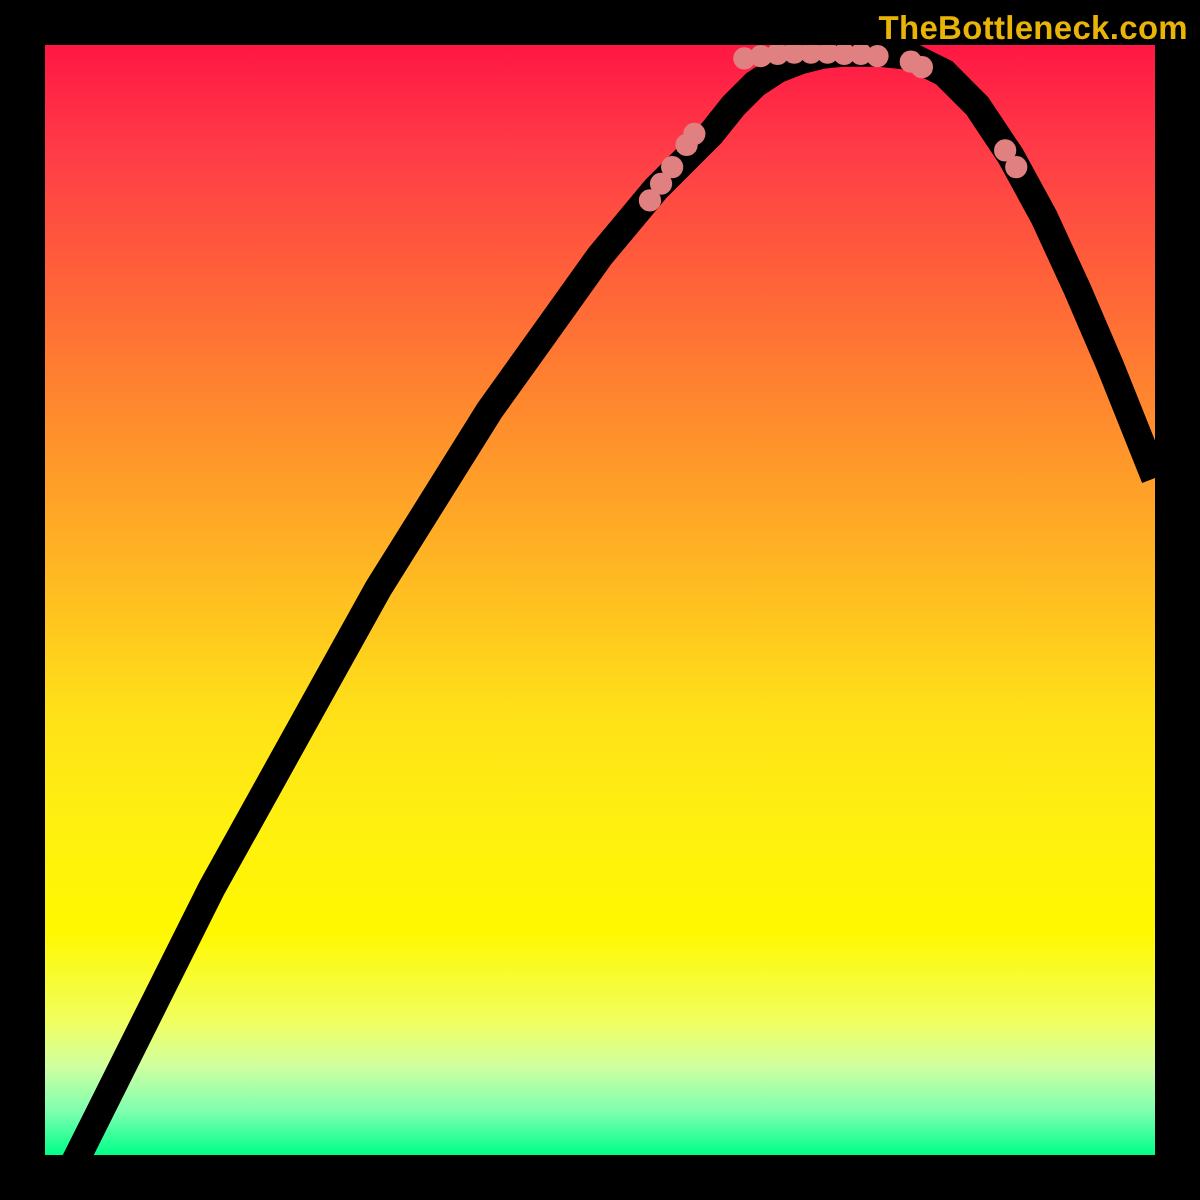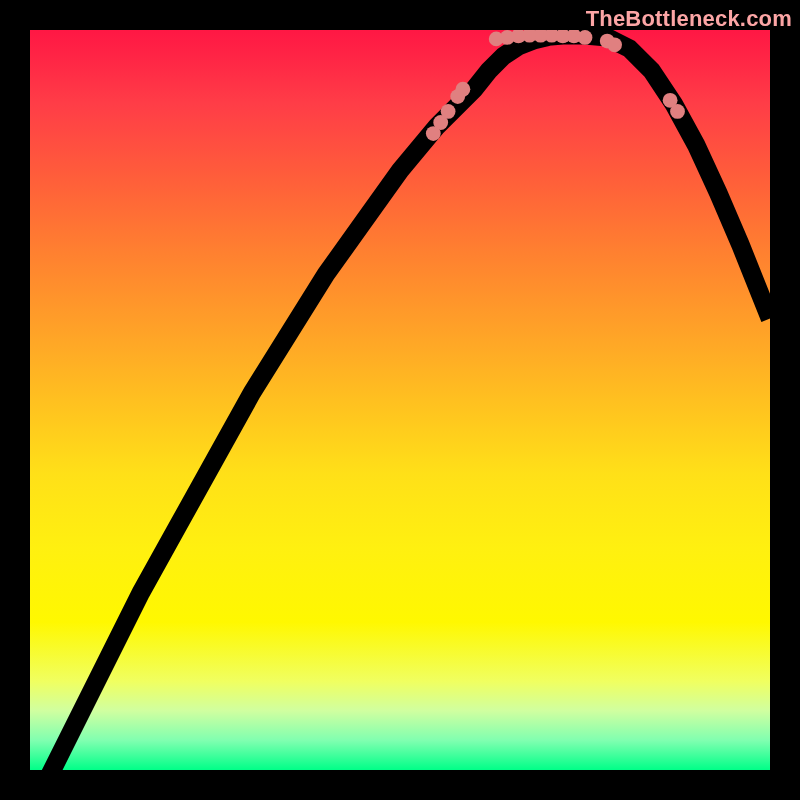--- a/index.html
+++ b/index.html
@@ -37,21 +37,21 @@
       #00ff88 100%
     );
   }
   .watermark {
     position: absolute;
     top: 6px;
     right: 8px;
     font-family: Arial, sans-serif;
     font-size: 22px;
     font-weight: bold;
-    color: #fca5a5;
+    color: #eab308;
     letter-spacing: 0.2px;
   }
   svg.overlay {
     position: absolute;
     left: 30px;
     top: 30px;
     width: 740px;
     height: 740px;
   }
   .curve {

